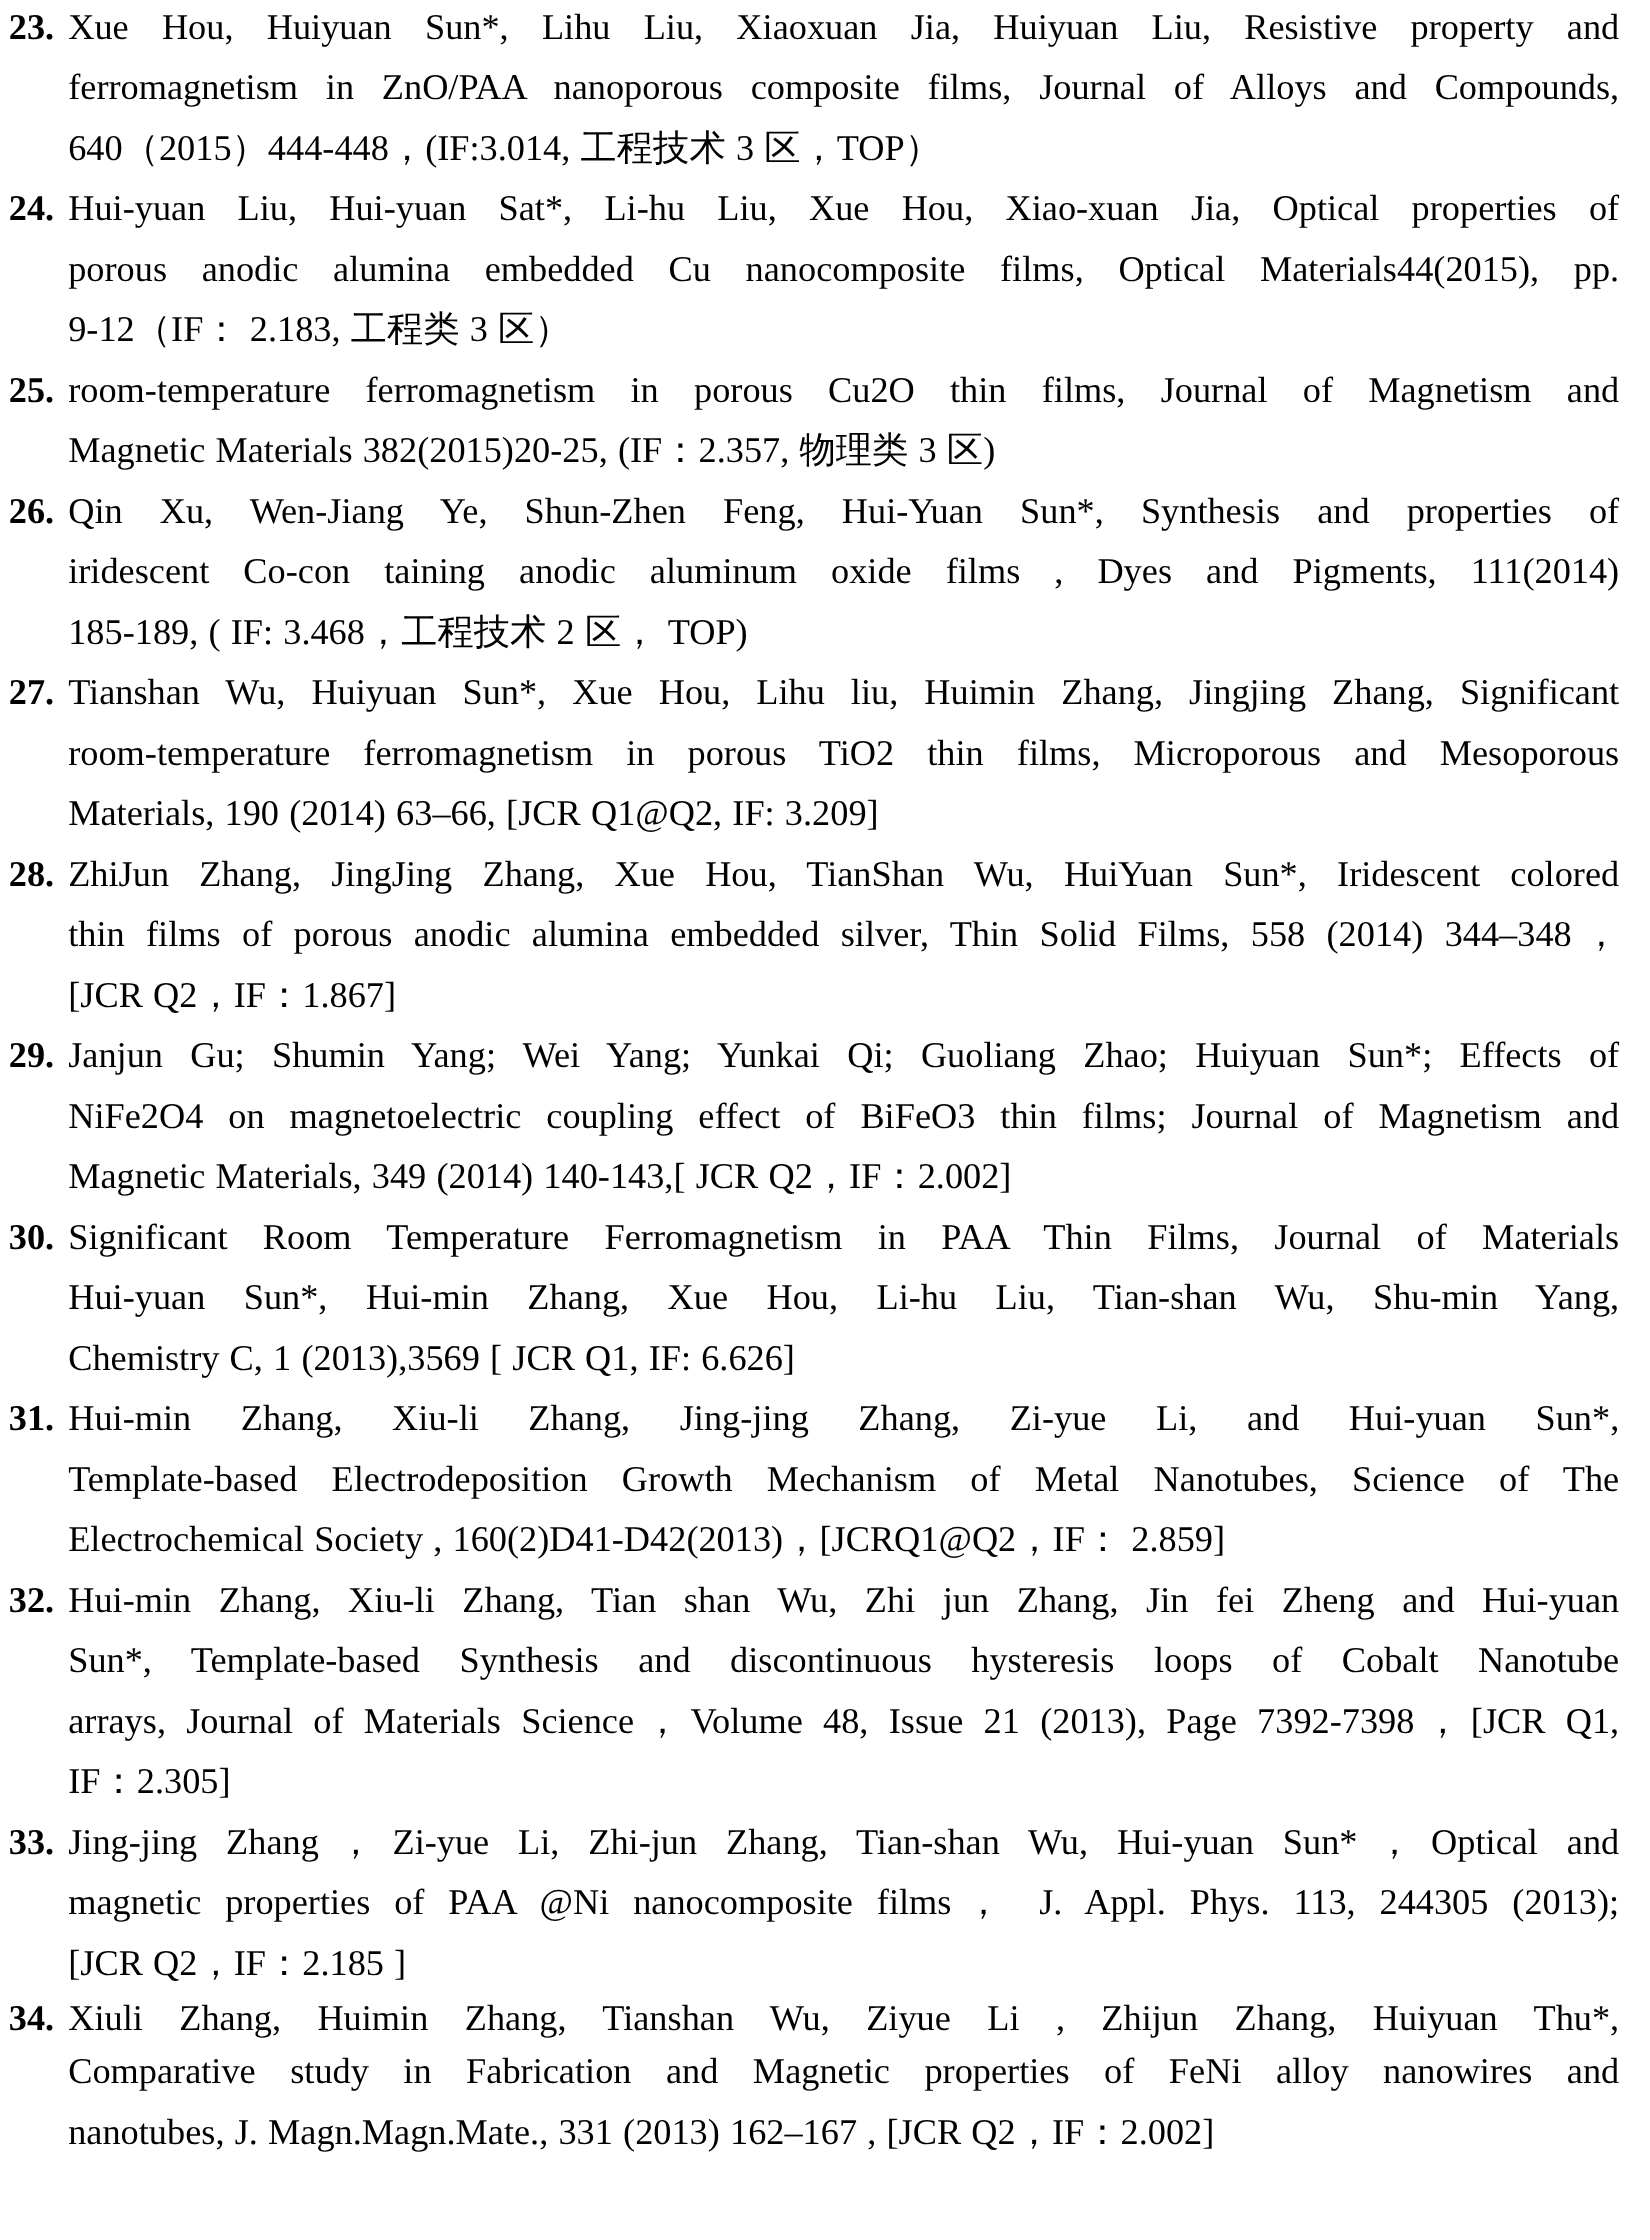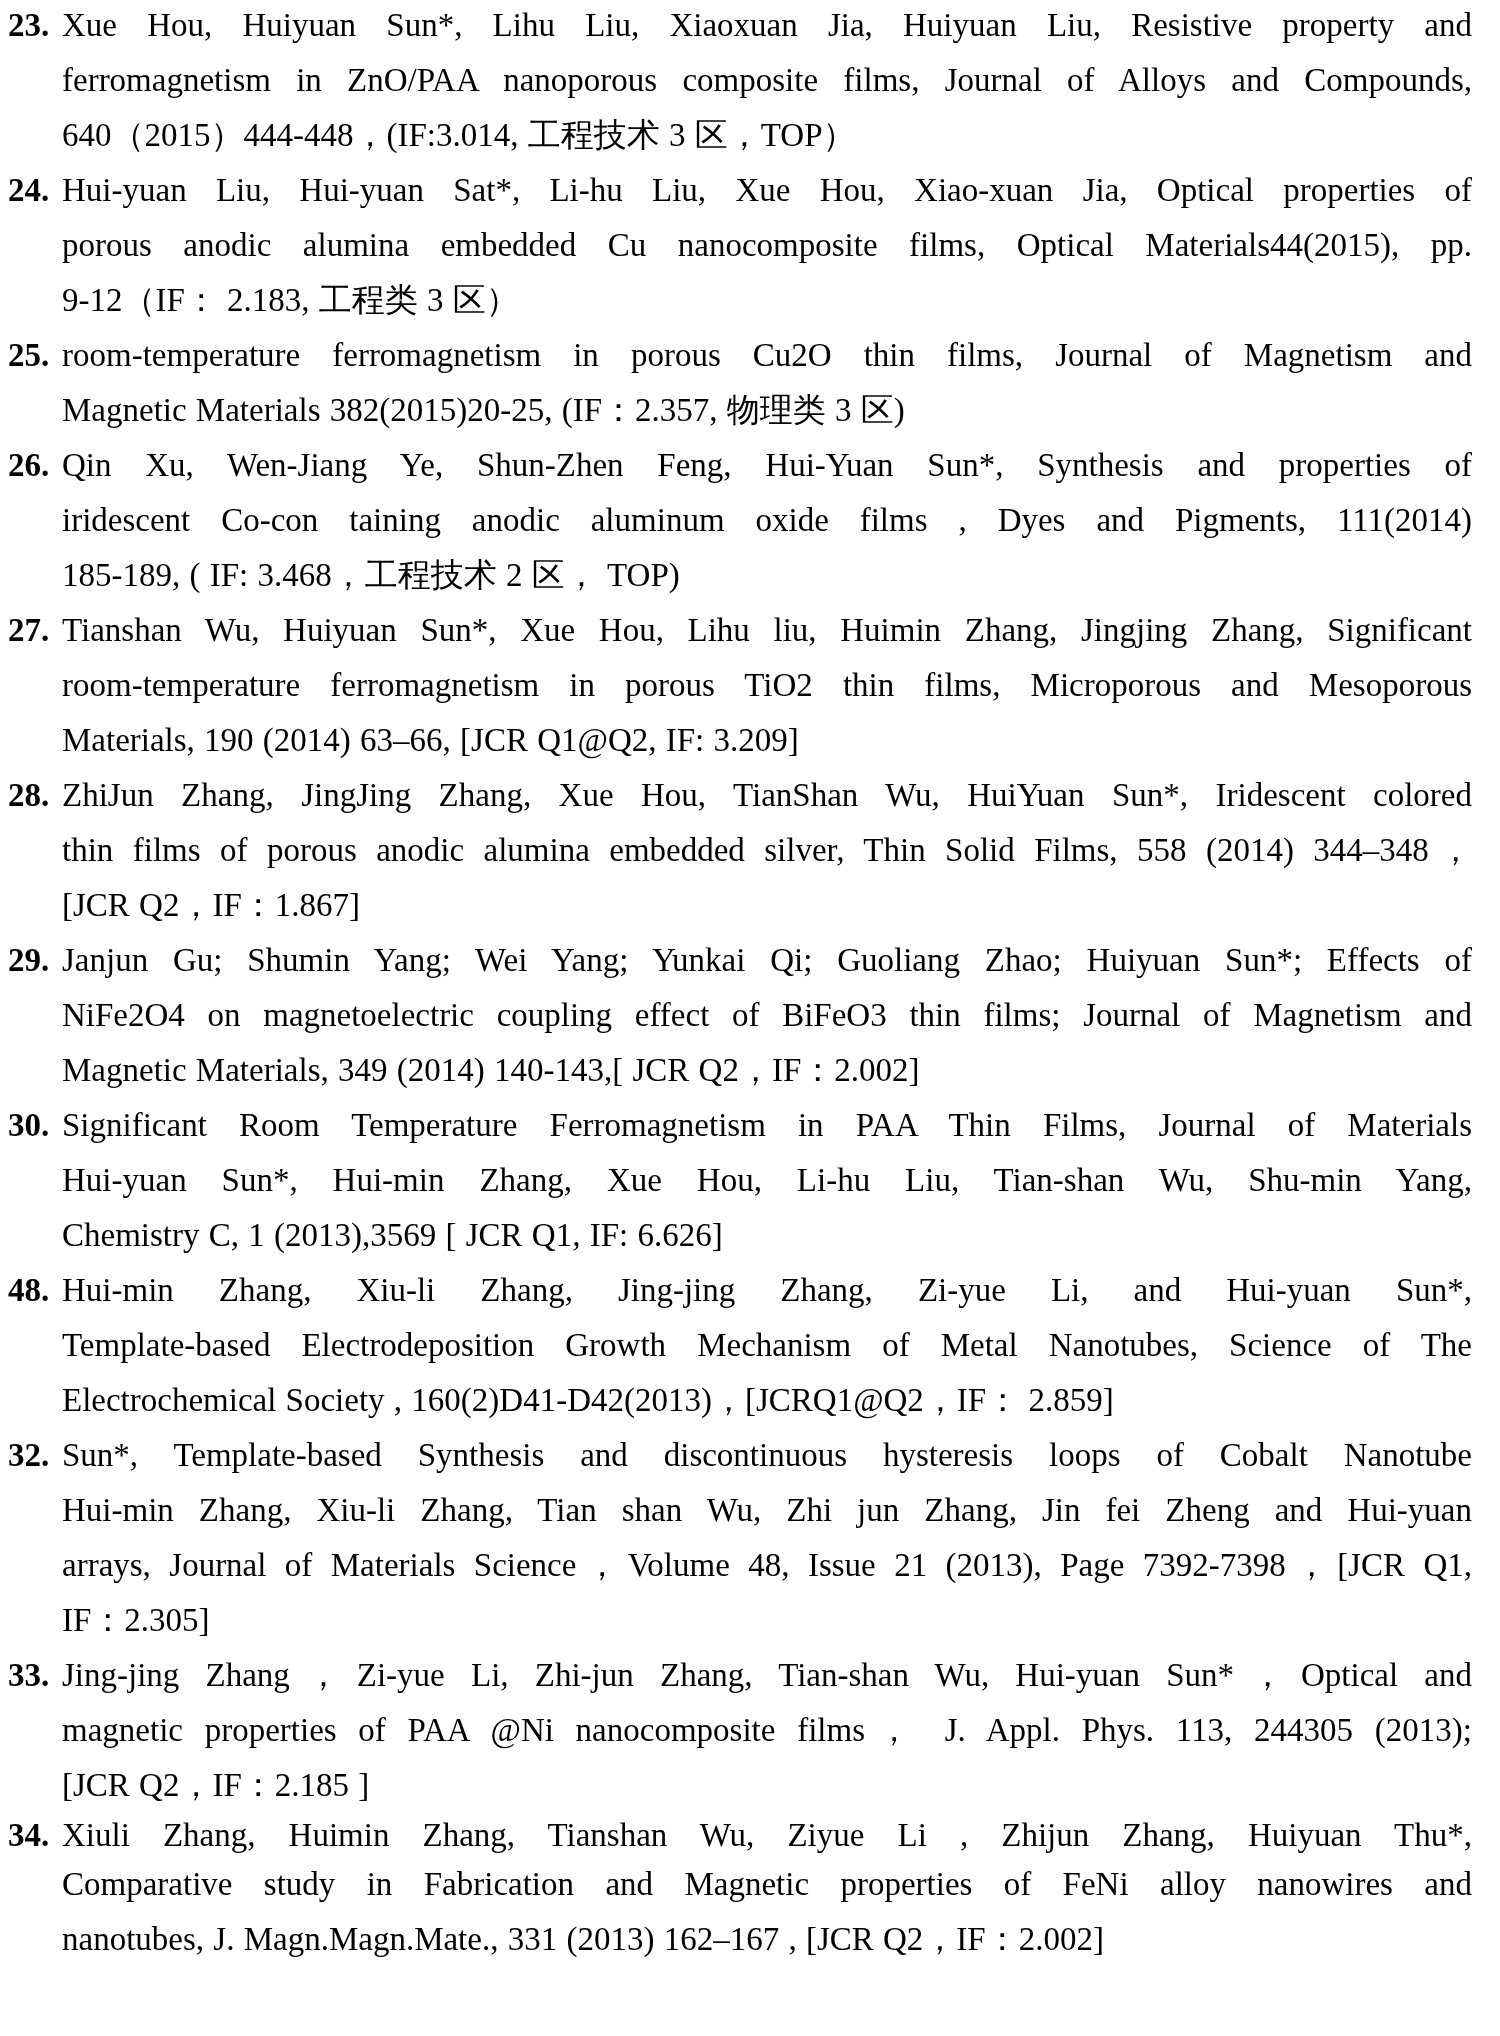--- a/index.html
+++ b/index.html
@@ -120,33 +120,33 @@
   <article class="pub">
     <span class="pub-num">30.</span>
     <div class="pub-lines">
         <div class="pub-line">Significant Room Temperature Ferromagnetism in PAA Thin Films, Journal of Materials</div>
         <div class="pub-line">Hui-yuan Sun*, Hui-min Zhang, Xue Hou, Li-hu Liu, Tian-shan Wu, Shu-min Yang,</div>
         <div class="pub-line">Chemistry C, 1 (2013),3569 [ JCR Q1, IF: 6.626]</div>
       </div>
   </article>
 
   <article class="pub">
-    <span class="pub-num">48.</span>
+    <span class="pub-num">31.</span>
     <div class="pub-lines">
         <div class="pub-line">Hui-min Zhang, Xiu-li Zhang, Jing-jing Zhang, Zi-yue Li, and Hui-yuan Sun*,</div>
         <div class="pub-line">Template-based Electrodeposition Growth Mechanism of Metal Nanotubes, Science of The</div>
         <div class="pub-line">Electrochemical Society , 160(2)D41-D42(2013)，[JCRQ1@Q2，IF： 2.859]</div>
       </div>
   </article>
 
   <article class="pub">
     <span class="pub-num">32.</span>
     <div class="pub-lines">
+        <div class="pub-line">Hui-min Zhang, Xiu-li Zhang, Tian shan Wu, Zhi jun Zhang, Jin fei Zheng and Hui-yuan</div>
         <div class="pub-line">Sun*, Template-based Synthesis and discontinuous hysteresis loops of Cobalt Nanotube</div>
-        <div class="pub-line">Hui-min Zhang, Xiu-li Zhang, Tian shan Wu, Zhi jun Zhang, Jin fei Zheng and Hui-yuan</div>
         <div class="pub-line">arrays, Journal of Materials Science，Volume 48, Issue 21 (2013), Page 7392-7398，[JCR Q1,</div>
         <div class="pub-line">IF：2.305]</div>
       </div>
   </article>
 
   <article class="pub">
     <span class="pub-num">33.</span>
     <div class="pub-lines">
         <div class="pub-line">Jing-jing Zhang，Zi-yue Li, Zhi-jun Zhang, Tian-shan Wu, Hui-yuan Sun*，Optical and</div>
         <div class="pub-line">magnetic properties of PAA @Ni nanocomposite films， J. Appl. Phys. 113, 244305 (2013);</div>

